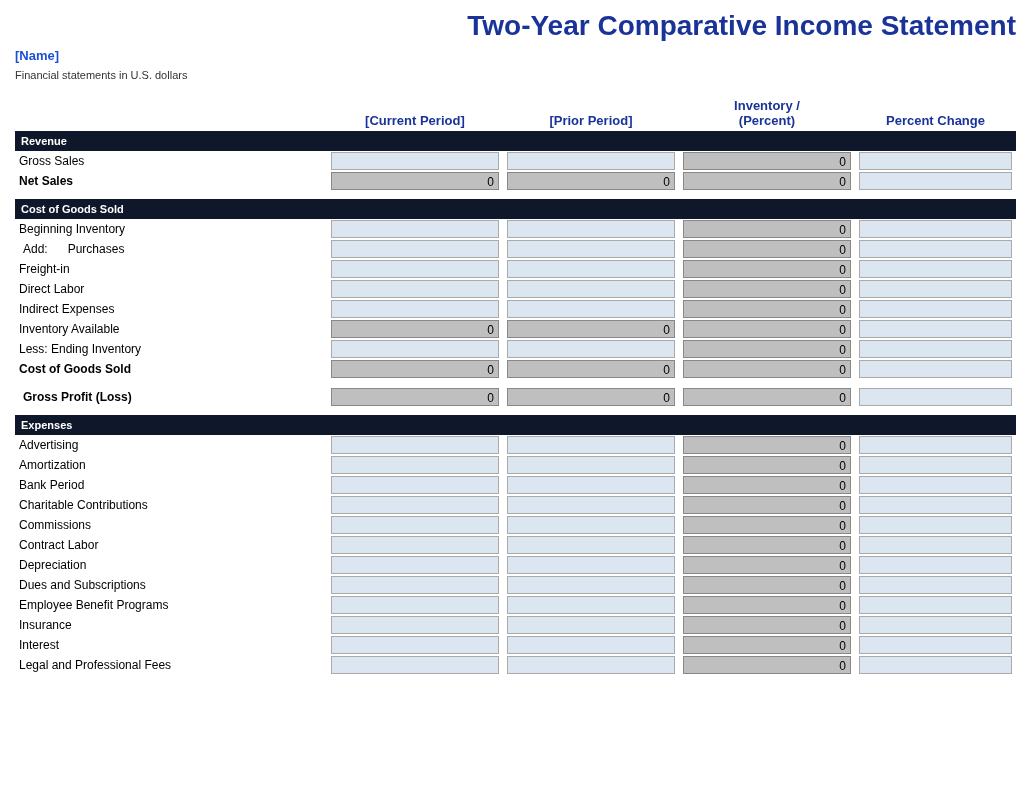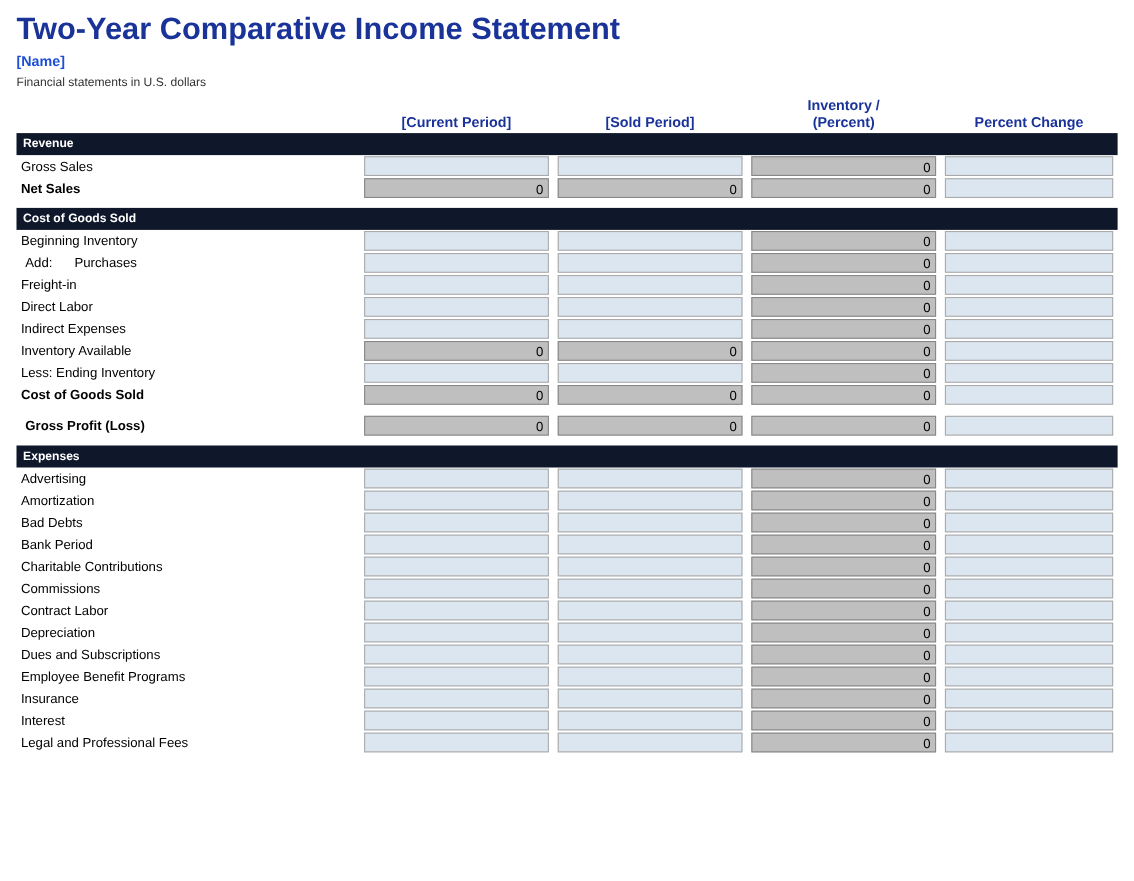--- a/index.html
+++ b/index.html
@@ -9,36 +9,36 @@
       background: #fff;
       color: #000;
       width: 1031px;
       min-height: 801px;
       overflow-x: hidden;
     }
     .page {
       padding: 10px 15px;
     }
     .main-title {
-      text-align: left;
+      text-align: right;
       font-size: 28px;
       font-weight: bold;
       color: #1a3399;
       margin-bottom: 6px;
     }
     .company-name {
       color: #1d4ed8;
       font-weight: bold;
       font-size: 13px;
       margin-bottom: 6px;
     }
     .currency-note {
       font-size: 11px;
       color: #333;
-      margin-bottom: 6px;
+      margin-bottom: 16px;
     }
     .spreadsheet {
       width: 100%;
       border-collapse: collapse;
     }
     .spreadsheet td {
       padding: 1px 4px;
       vertical-align: middle;
       height: 20px;
       font-size: 12px;
@@ -101,21 +101,21 @@
       <col class="col-label">
       <col class="col-current">
       <col class="col-prior">
       <col class="col-increase">
       <col class="col-percent">
     </colgroup>
     <thead>
       <tr class="header-row">
         <td></td>
         <td>[Current Period]</td>
-        <td>[Sold Period]</td>
+        <td>[Prior Period]</td>
         <td>
           <span>Inventory /</span><br>
           <span>(Percent)</span>
         </td>
         <td>
           <span>Percent Change</span>
         </td>
       </tr>
     </thead>
     <tbody>
@@ -343,35 +343,20 @@
             <div class="input-cell"></div>
           </td>
         <td>
             <div class="calc-cell">0</div>
           </td>
         <td>
             <div class="input-cell"></div>
           </td>
       </tr>
 
-      <tr>
-        <td class="indent1">Bad Debts</td>
-        <td>
-            <div class="input-cell"></div>
-          </td>
-        <td>
-            <div class="input-cell"></div>
-          </td>
-        <td>
-            <div class="calc-cell">0</div>
-          </td>
-        <td>
-            <div class="input-cell"></div>
-          </td>
-      </tr>
 
       <tr>
         <td class="indent1">Bank Period</td>
         <td>
             <div class="input-cell"></div>
           </td>
         <td>
             <div class="input-cell"></div>
           </td>
         <td>

